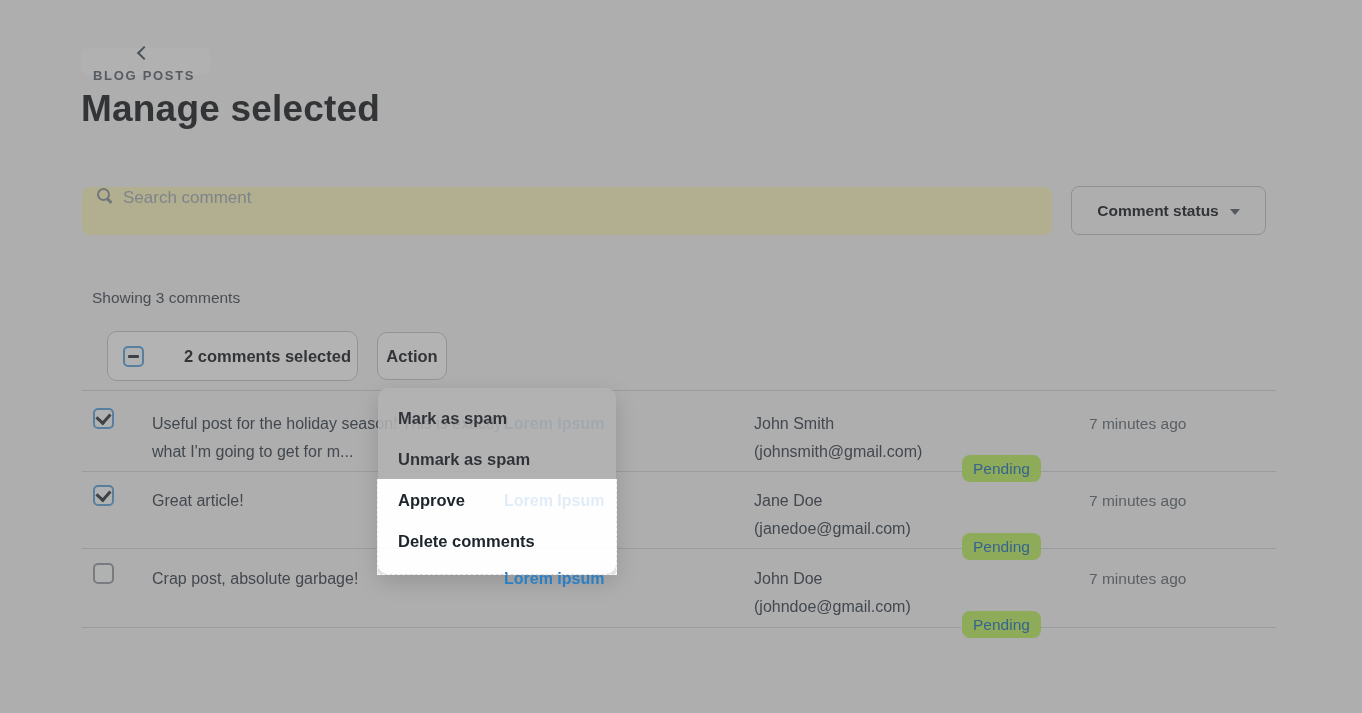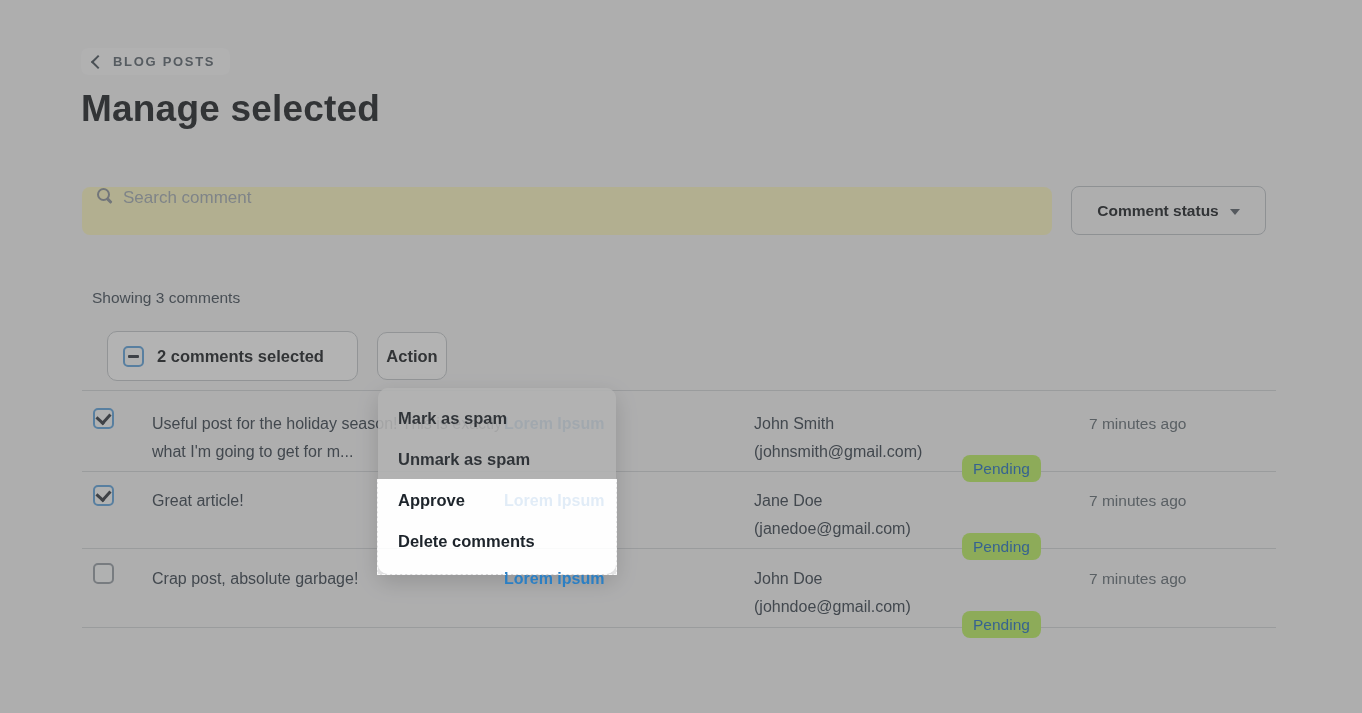--- a/index.html
+++ b/index.html
@@ -5,21 +5,21 @@
   html,body{margin:0;padding:0;background:#9e9e9e;}
   .screen{
     position:relative;width:1362px;height:713px;overflow:hidden;
     background:#f6f6f7;font-family:"Liberation Sans",sans-serif;
     -webkit-font-smoothing:antialiased;
   }
   
   .back-btn{
     position:absolute;left:81px;top:48px;height:27px;
     display:flex;align-items:center;gap:10px;padding:0 15px 0 12px;
-    background:rgba(255,255,255,0.55);border-radius:7px;cursor:pointer;
+    background:rgba(255,255,255,0.55);border-radius:7px;cursor:pointer;flex-direction:column;
   }
   .chevron-left{
     width:8px;height:8px;border-left:2.5px solid #4c565f;border-bottom:2.5px solid #4c565f;
     transform:rotate(45deg);flex:none;
   }
   .back-label{font-size:13px;font-weight:700;letter-spacing:1.7px;color:#5f6972;}
   .page-title{
     position:absolute;left:81px;top:88px;margin:0;
     font-size:37px;font-weight:700;color:#212529;letter-spacing:0.2px;
   }
@@ -50,21 +50,21 @@
   }
   .caret-down{
     width:0;height:0;border-left:5px solid transparent;border-right:5px solid transparent;
     border-top:6px solid #5d656d;margin-top:2px;
   }
   .summary{position:absolute;left:92px;top:289px;font-size:15.5px;color:#47525c;}
   
   .btn{
     position:absolute;background:#ffffff;border:1px solid #c6cacd;border-radius:10px;
     display:flex;align-items:center;font-family:inherit;font-weight:700;
-    font-size:16.5px;color:#212529;cursor:pointer;box-sizing:border-box;
+    font-size:16.5px;color:#212529;cursor:pointer;box-sizing:border-box;justify-content:space-between;
   }
   .btn-selected{left:107px;top:331px;width:251px;height:50px;gap:13px;padding-left:15px;}
   .btn-action{left:377px;top:332px;width:70px;height:48px;justify-content:center;}
   
   .checkbox{
     position:absolute;width:21px;height:21px;border-radius:5px;box-sizing:border-box;
     background:#fafbfb;border:2px solid #9aa1a8;cursor:pointer;
   }
   .btn-selected .checkbox{position:relative;left:0;top:0;flex:none;}
   .checkbox.checked,.checkbox.indeterminate{border-color:#63a6df;}

